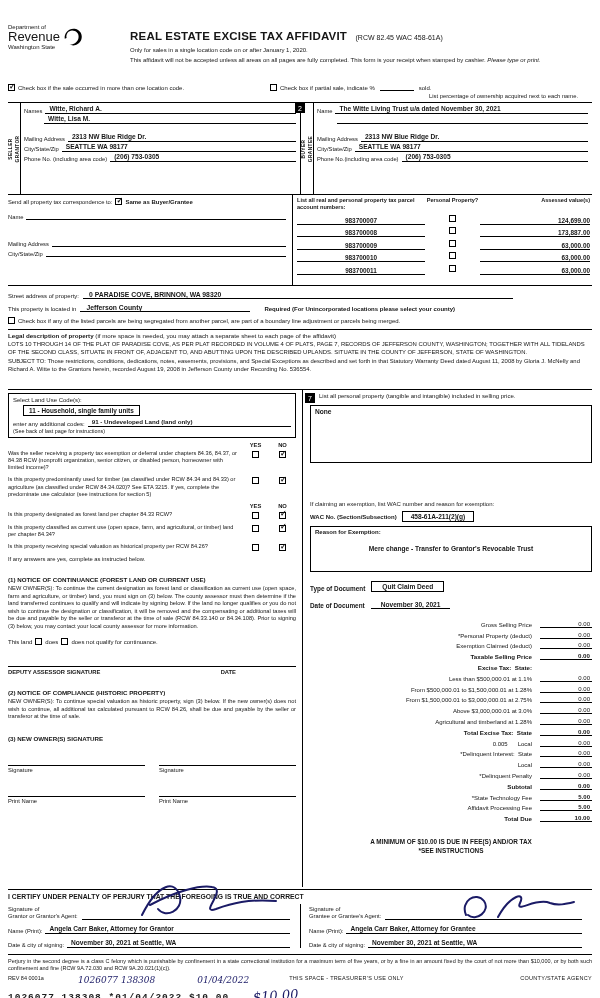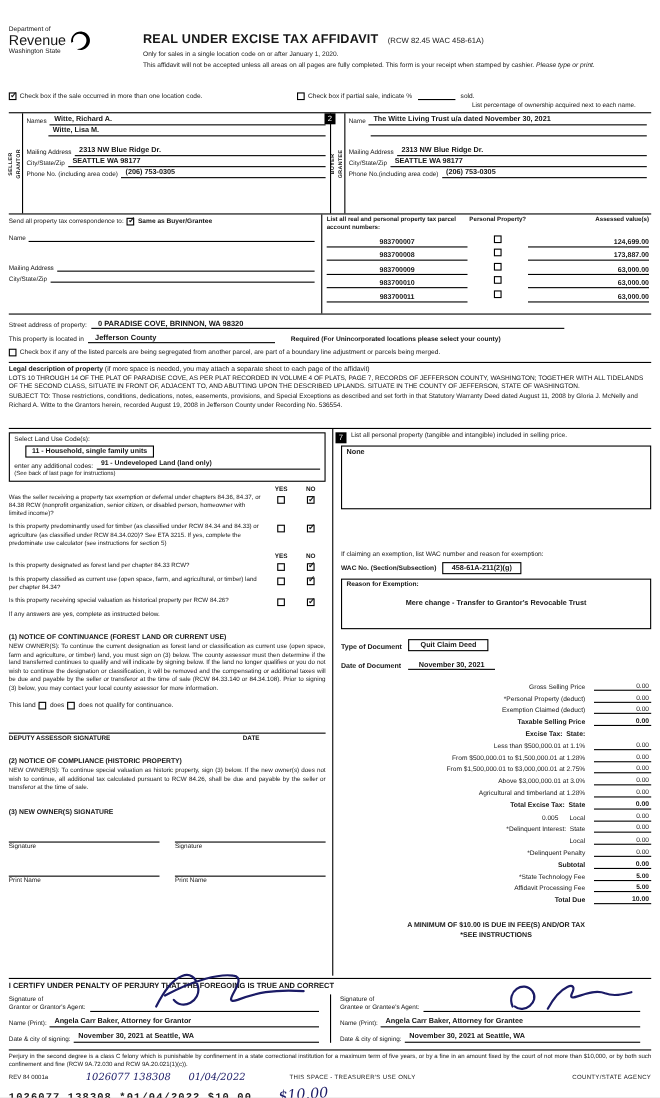--- a/index.html
+++ b/index.html
@@ -122,21 +122,21 @@
 .sig-lab{font-size:5.8px;line-height:1.25;white-space:nowrap;padding-right:4px}
 .sig-line{flex:1;border-bottom:.9px solid #000;height:16px;position:relative}
 .scribble{position:absolute;right:4px;bottom:-4px;height:34px;width:120px}
 .scribble.big{height:44px;width:150px;bottom:-2px}
 .nprow{display:flex;align-items:flex-end;margin-top:5px}
 .nprow .flbl{font-size:5.8px}
 
 .perjury{font-size:5.5px;line-height:1.3;margin-top:6px;border-top:.8px solid #000;padding-top:3px;text-align:justify}
 
 .footer{margin-top:3px}
-.frow1{display:flex;align-items:center;font-size:5.5px}
+.frow1{display:flex;align-items:flex-start;font-size:5.5px}
 .rev{width:70px}
 .hand{font-family:"DejaVu Serif",serif;font-style:italic;color:#1b1b66;font-size:10px;white-space:nowrap}
 .hand.sm{font-size:9px}
 .treas{margin-left:40px;letter-spacing:.3px}
 .agency{margin-left:auto;letter-spacing:.3px}
 .frow2{display:flex;align-items:flex-end;margin-top:3px}
 .stamp{font-family:"Liberation Mono",monospace;font-weight:bold;font-size:9.5px;letter-spacing:1px;color:#1d1d1d;white-space:nowrap}
 .handamt{font-family:"DejaVu Serif",serif;font-style:italic;color:#1b1b66;font-size:13px;margin-left:24px;transform:rotate(-4deg)}
 i{font-style:italic}
 </style>
@@ -151,21 +151,21 @@
         <div class="dept-top">Department of</div>
         <div class="dept-name">Revenue</div>
         <div class="dept-sub">Washington State</div>
       </div>
       <svg class="logo-mark" viewBox="0 0 24 24">
           <path d="M3 14 C2 7 8 2 14 3 C20 4 23 10 21 15 C19 20 13 23 8 20 C12 21 17 18 18 13 C19 8 15 5 11 5 C7 5 4 9 5 13 Z" fill="#000"></path>
         </svg>
     </div>
     <div class="titleblock">
       <div class="titlerow">
-        <span class="title">REAL UNDER EXCISE TAX AFFIDAVIT</span>
+        <span class="title">REAL ESTATE EXCISE TAX AFFIDAVIT</span>
         <span class="law">(RCW 82.45  WAC 458-61A)</span>
       </div>
       <div class="hnote">Only for sales in a single location code on or after January 1, 2020.</div>
       <div class="hnote"><span>This affidavit will not be accepted unless all areas on all pages are fully completed. This form is your receipt when stamped by cashier. </span><i>Please type or print.</i></div>
     </div>
   </div>
 
   <div class="checksrow">
     <div class="ck ck1">
       <span class="cb checked"></span>
@@ -588,21 +588,21 @@
       </div>
     </div>
   </div>
 
   <div class="perjury">Perjury in the second degree is a class C felony which is punishable by confinement in a state correctional institution for a maximum term of five years, or by a fine in an amount fixed by the court of not more than $10,000, or by both such confinement and fine (RCW 9A.72.030 and RCW 9A.20.021(1)(c)).</div>
 
   <div class="footer">
     <div class="frow1">
       <span class="rev">REV 84 0001a</span>
       <span class="hand sm">1026077  138308</span>
-      <span class="hand sm" style="margin-left:16px">01/04/2022</span>
+      <span class="hand sm" style="margin-left:42px">01/04/2022</span>
       <span class="treas">THIS SPACE - TREASURER'S USE ONLY</span>
       <span class="agency">COUNTY/STATE AGENCY</span>
     </div>
     <div class="frow2">
       <span class="stamp">1026077 138308 *01/04/2022 $10.00</span>
       <span class="handamt">$10.00</span>
     </div>
   </div>
 
 </div>

